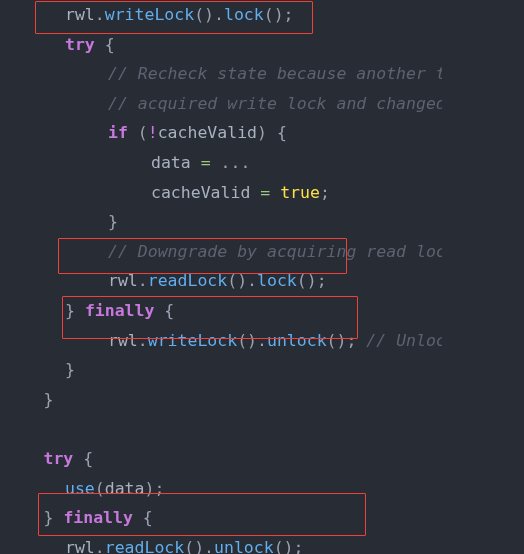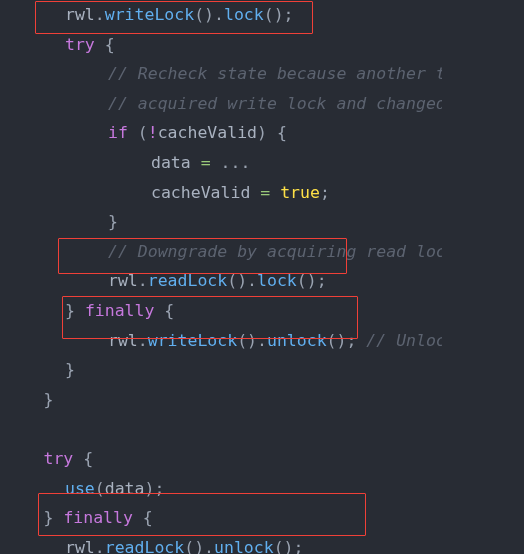--- a/index.html
+++ b/index.html
@@ -37,21 +37,21 @@
 
   .line {
     height: 29.6px;
     white-space: pre;
     padding-left: 22px;
     box-sizing: border-box;
   }
 
   
   .plain   { color: #a9b2c0; }
-  .kw      { color: #c678dd; }   
+  .kw      { color: #c678dd; font-weight: bold; }   
   .punct   { color: #9aa3b1; }   
   .fn      { color: #61afef; }   
   .var     { color: #a9b2c0; }   
   .op      { color: #9aca7a; }   
   .opred   { color: #c678dd; }   
   .const   { color: #fde047; }   
   .comment { color: #5c6370; font-style: italic; }
 
   
   .box {

